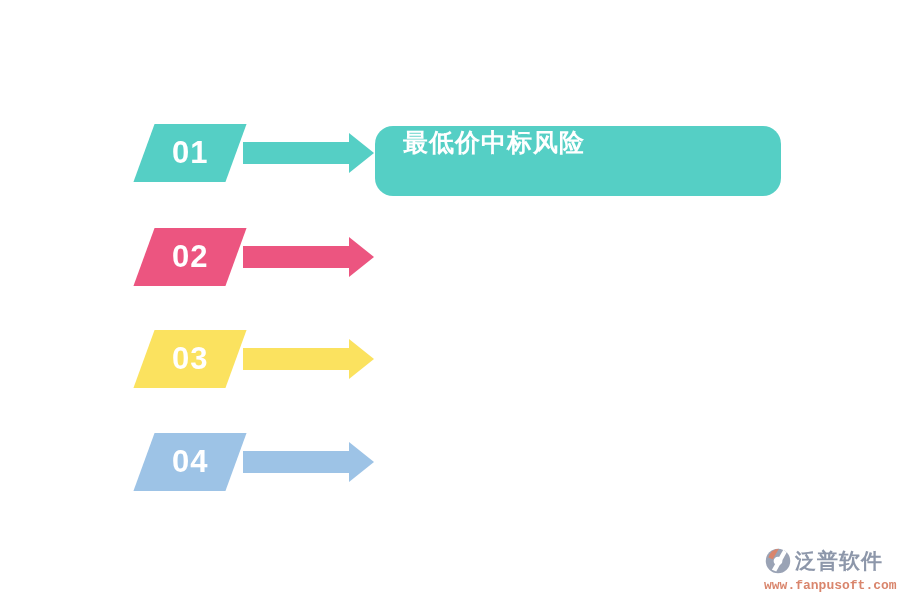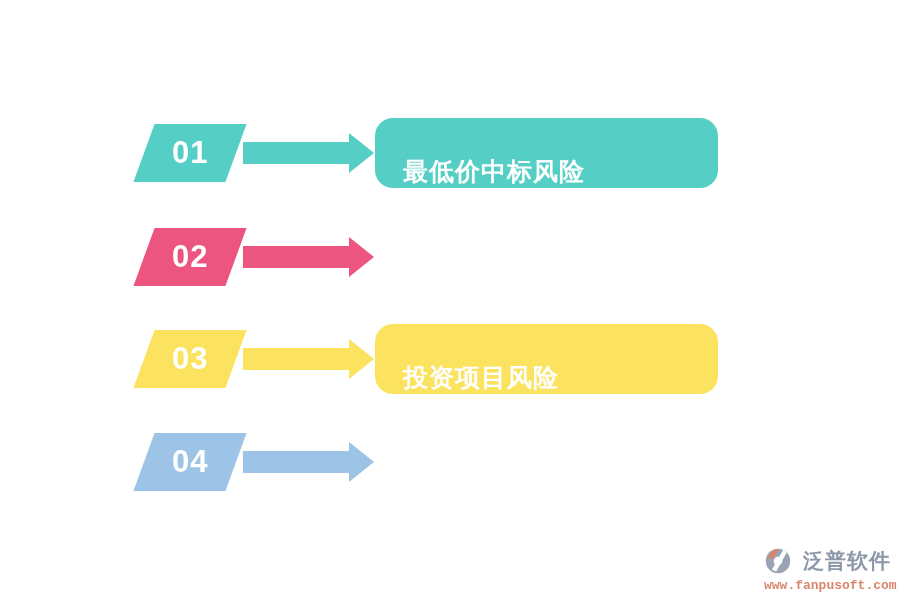--- a/index.html
+++ b/index.html
@@ -60,27 +60,27 @@
     top: 15px;
     width: 0;
     height: 0;
     border-top: 20px solid transparent;
     border-bottom: 20px solid transparent;
     border-left: 25px solid var(--c);
   }
   .pill {
     position: absolute;
     left: 375px;
-    top: 0;
-    width: 343px;
+    top: 8px;
+    width: 406px;
     height: 70px;
     background: var(--c);
     border-radius: 18px;
     display: flex;
-    align-items: flex-end;
+    align-items: flex-start;
   }
   .pill-label {
     color: #ffffff;
     font-size: 25px;
     font-weight: bold;
     padding-left: 28px;
     letter-spacing: 1px;
   }
 
   .logo {
@@ -99,21 +99,20 @@
   }
   .logo-icon svg {
     display: block;
   }
   .logo-name {
     color: var(--name-c);
     font-size: 21px;
     font-weight: bold;
     letter-spacing: 1px;
     white-space: nowrap;
-    margin-left: 8px;
   }
   .logo-url {
     color: var(--url-c);
     font-family: Liberation Mono, monospace;
     font-size: 13px;
     font-weight: bold;
     margin-top: 1px;
     white-space: nowrap;
   }
 </style>
@@ -140,23 +139,20 @@
     <div class="arrow-shaft"></div>
     <div class="arrow-head"></div>
   </div>
 
   <div class="row" style="--c: #fbe25f;">
     <div class="badge">
       <span class="badge-text">03</span>
     </div>
     <div class="arrow-shaft"></div>
     <div class="arrow-head"></div>
-    <div class="pill">
-      <span class="pill-label">投资项目风险</span>
-    </div>
   </div>
 
   <div class="row" style="--c: #9dc3e6;">
     <div class="badge">
       <span class="badge-text">04</span>
     </div>
     <div class="arrow-shaft"></div>
     <div class="arrow-head"></div>
   </div>
 

